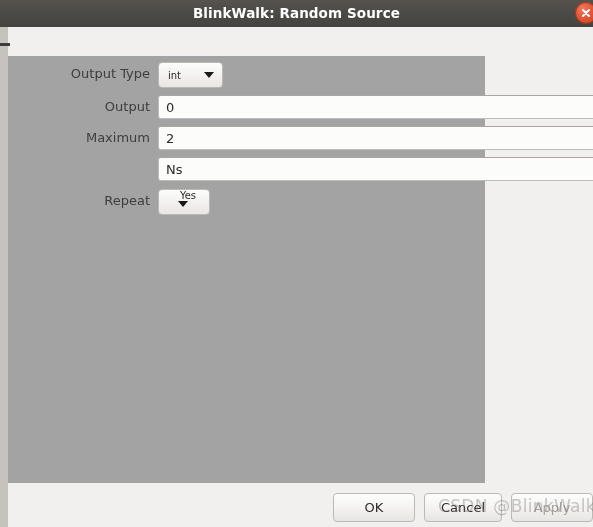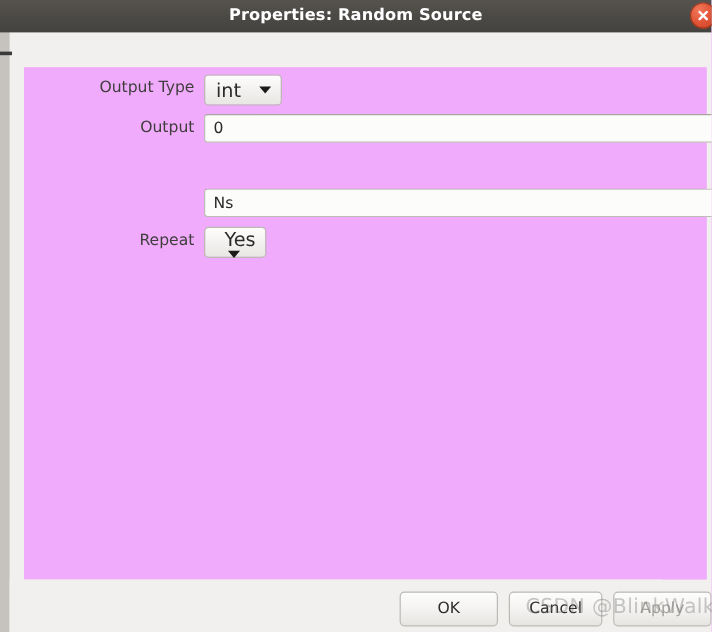--- a/index.html
+++ b/index.html
@@ -125,25 +125,25 @@
     background: transparent;
     border-right: 1px solid #d6d3ce;
   }
   #tab-general    { left: 2px;   }
   #tab-advanced   { left: 76px;  }
   #tab-docs       { left: 155px; }
 
   
   .form-body {
     position: absolute;
-    left: 20px;
+    left: 8px;
     top: 56px;
-    width: 569px;
+    width: 477px;
     height: 427px;
-    background: #f0abfc;
+    background: #a3a3a3;
     z-index: 3;
   }
   .form-row {
     position: absolute;
     left: 0;
     width: 585px;
     height: 31px;
   }
   .form-label {
     position: absolute;
@@ -187,21 +187,21 @@
     box-sizing: border-box;
     background: linear-gradient(to bottom, #fdfdfc 0%, #f2f1ef 52%, #e9e7e4 100%);
     border: 1px solid #bcb9b4;
     border-radius: 4px;
     cursor: pointer;
     display: flex;
     align-items: center;
     user-select: none;
   }
   .combo-value {
-    font-size: 16px;
+    font-size: 10px;
     color: #2b2a28;
     padding-left: 9px;
     white-space: nowrap;
     text-align: center;
   }
   .combo-arrow {
     margin-left: auto;
     margin-right: 9px;
     width: 0; height: 0;
     border-left: 5px solid transparent;
@@ -261,21 +261,21 @@
 </style>
 </head>
 <body>
 
 <div id="window">
 
   <div class="bg-strip"></div>
   <div class="bg-strip-tick"></div>
 
   <div class="titlebar">
-    <div class="titlebar-text">Properties: Random Source</div>
+    <div class="titlebar-text">BlinkWalk: Random Source</div>
     <div class="close-btn">
       <svg width="12" height="12" viewBox="0 0 12 12" aria-hidden="true">
         <path d="M3 3 L9 9 M9 3 L3 9" stroke="#ffffff" stroke-width="2" stroke-linecap="round" fill="none"></path>
       </svg>
     </div>
   </div>
 
 
   <div class="form-body">
 
@@ -285,20 +285,24 @@
         <span class="combo-value">int</span>
         <span class="combo-arrow"></span>
       </div>
     </div>
 
     <div class="form-row" style="top:39px;">
       <div class="form-label">Output</div>
       <input class="text-input" type="text" id="input-minimum" value="0" style="">
     </div>
 
+    <div class="form-row" style="top:70px;">
+      <div class="form-label">Maximum</div>
+      <input class="text-input" type="text" id="input-maximum" value="2" style="">
+    </div>
 
     <div class="form-row" style="top:101px;">
       <input class="text-input" type="text" id="input-num-samples" value="Ns" style="">
     </div>
 
     <div class="form-row" style="top:133px;">
       <div class="form-label">Repeat</div>
       <div class="combo" id="combo-repeat">
         <span class="combo-value">Yes</span>
         <span class="combo-arrow"></span>

